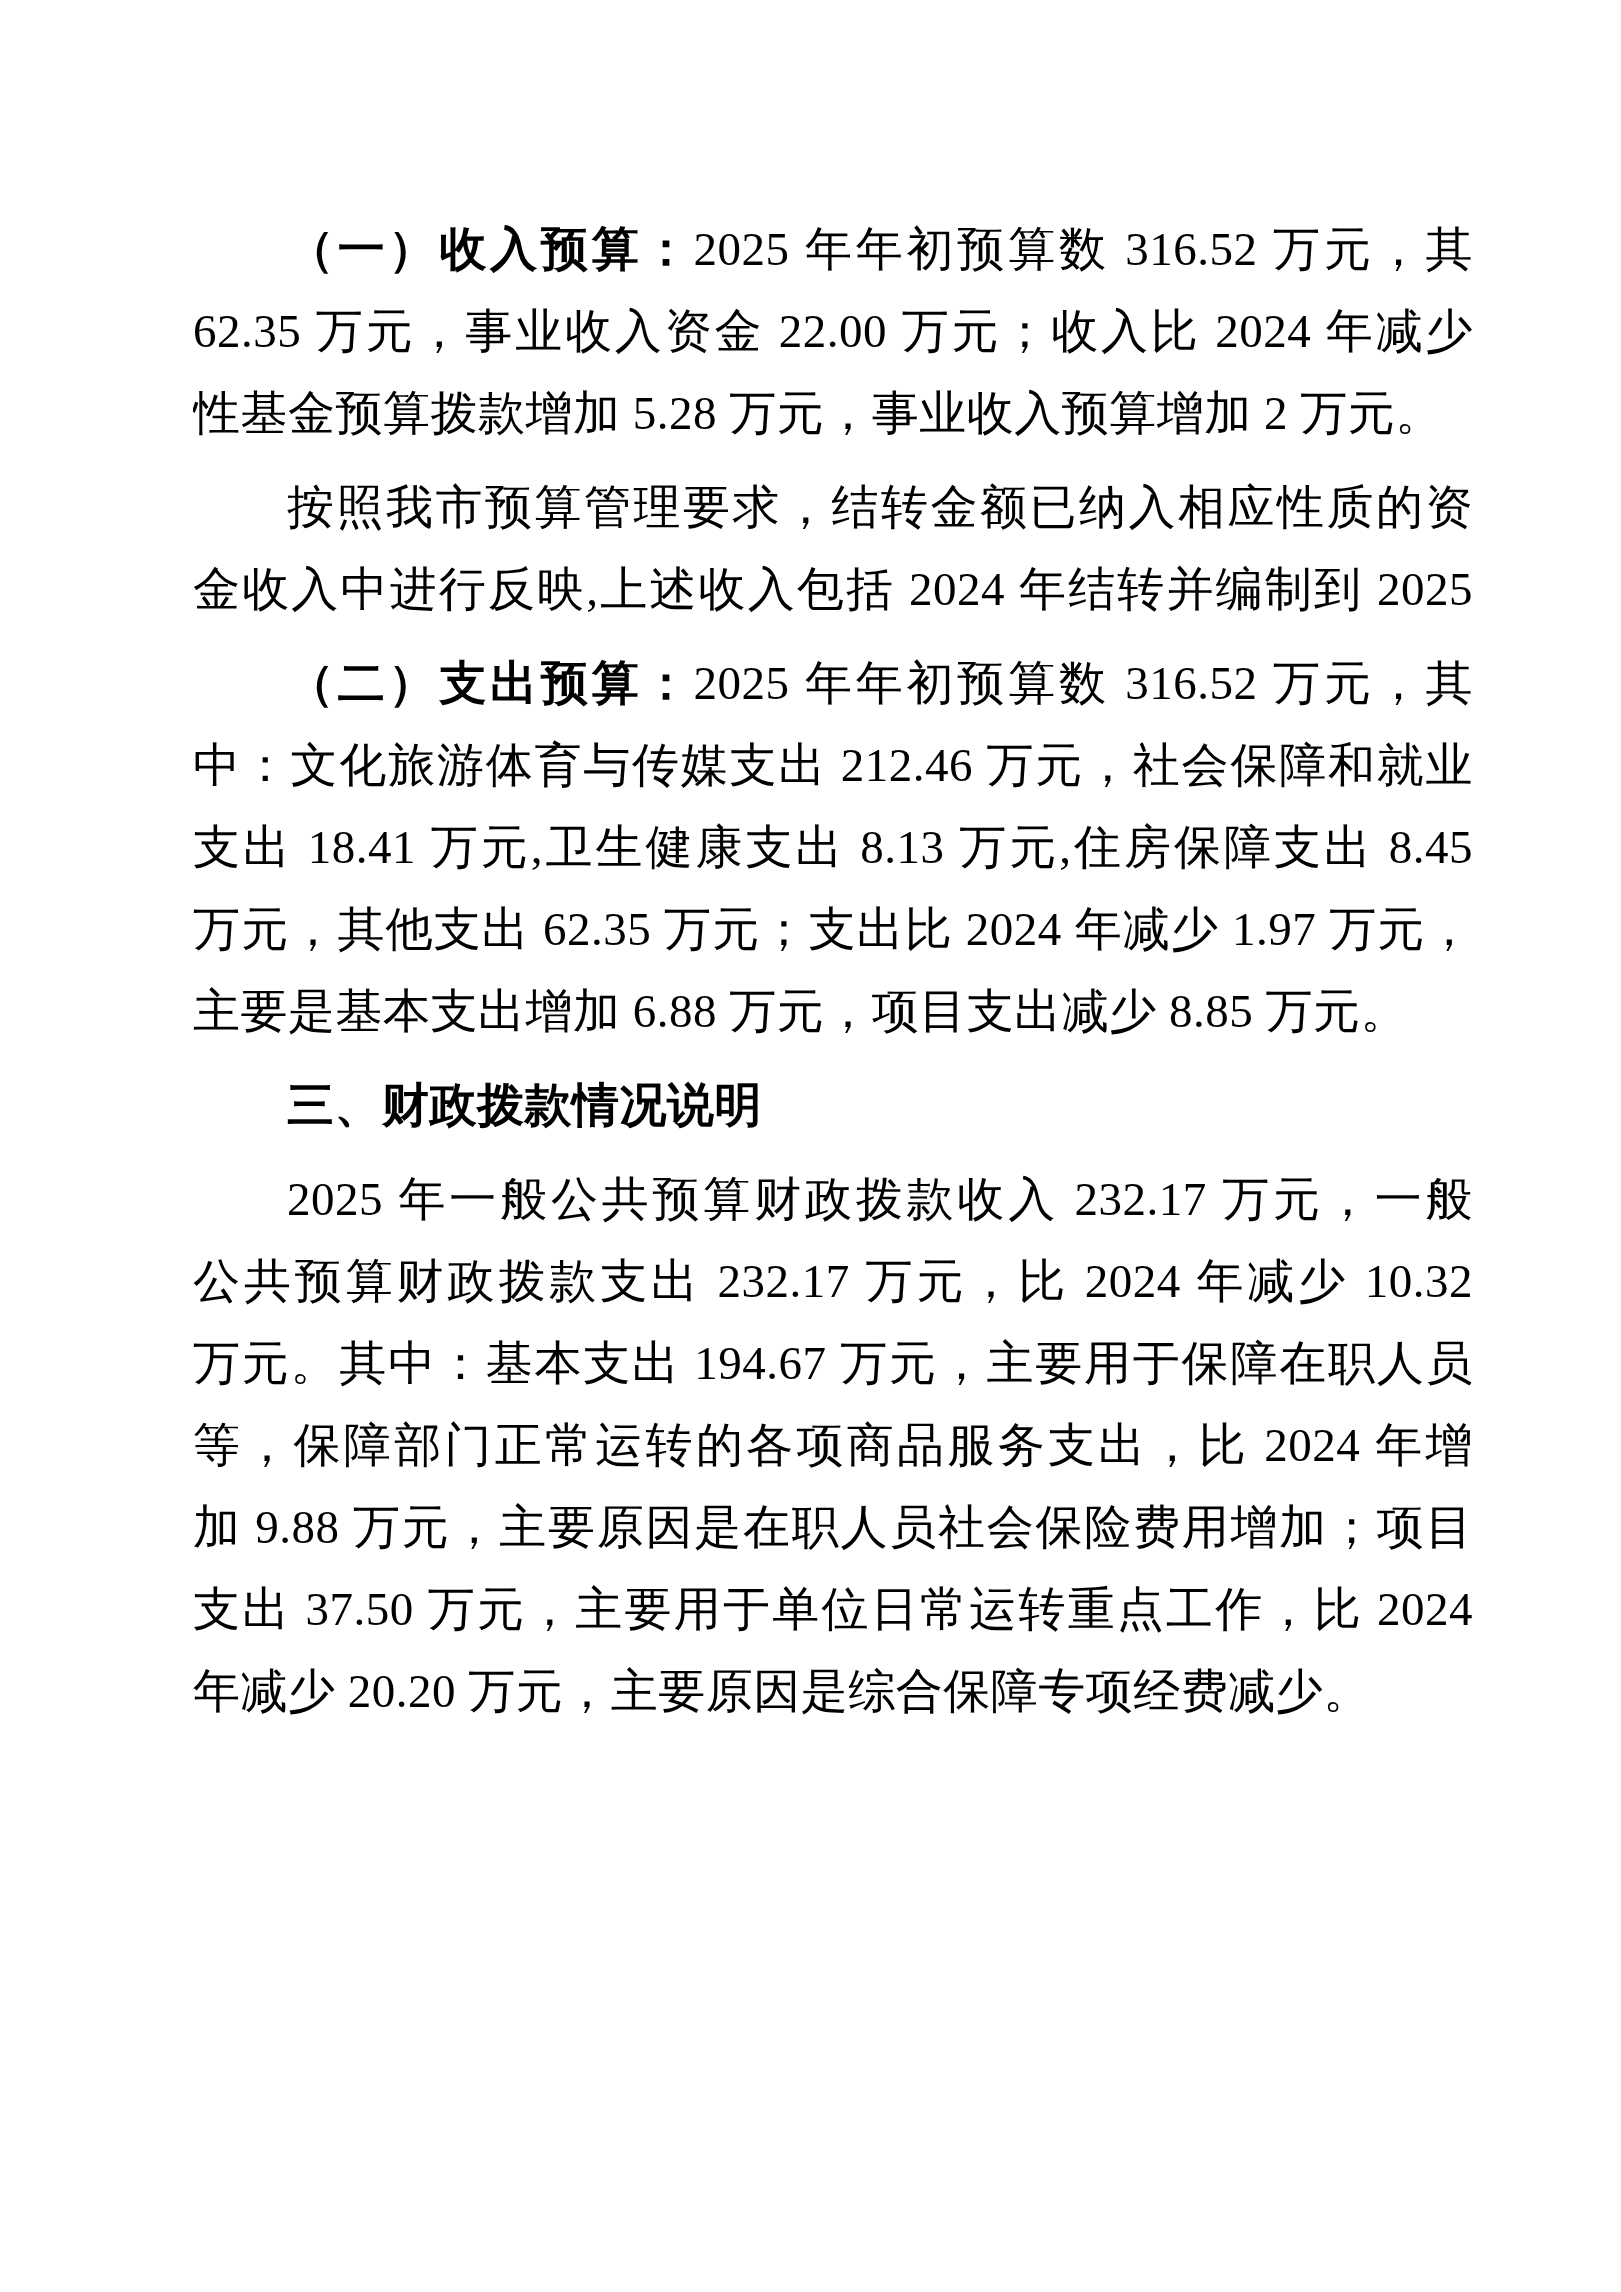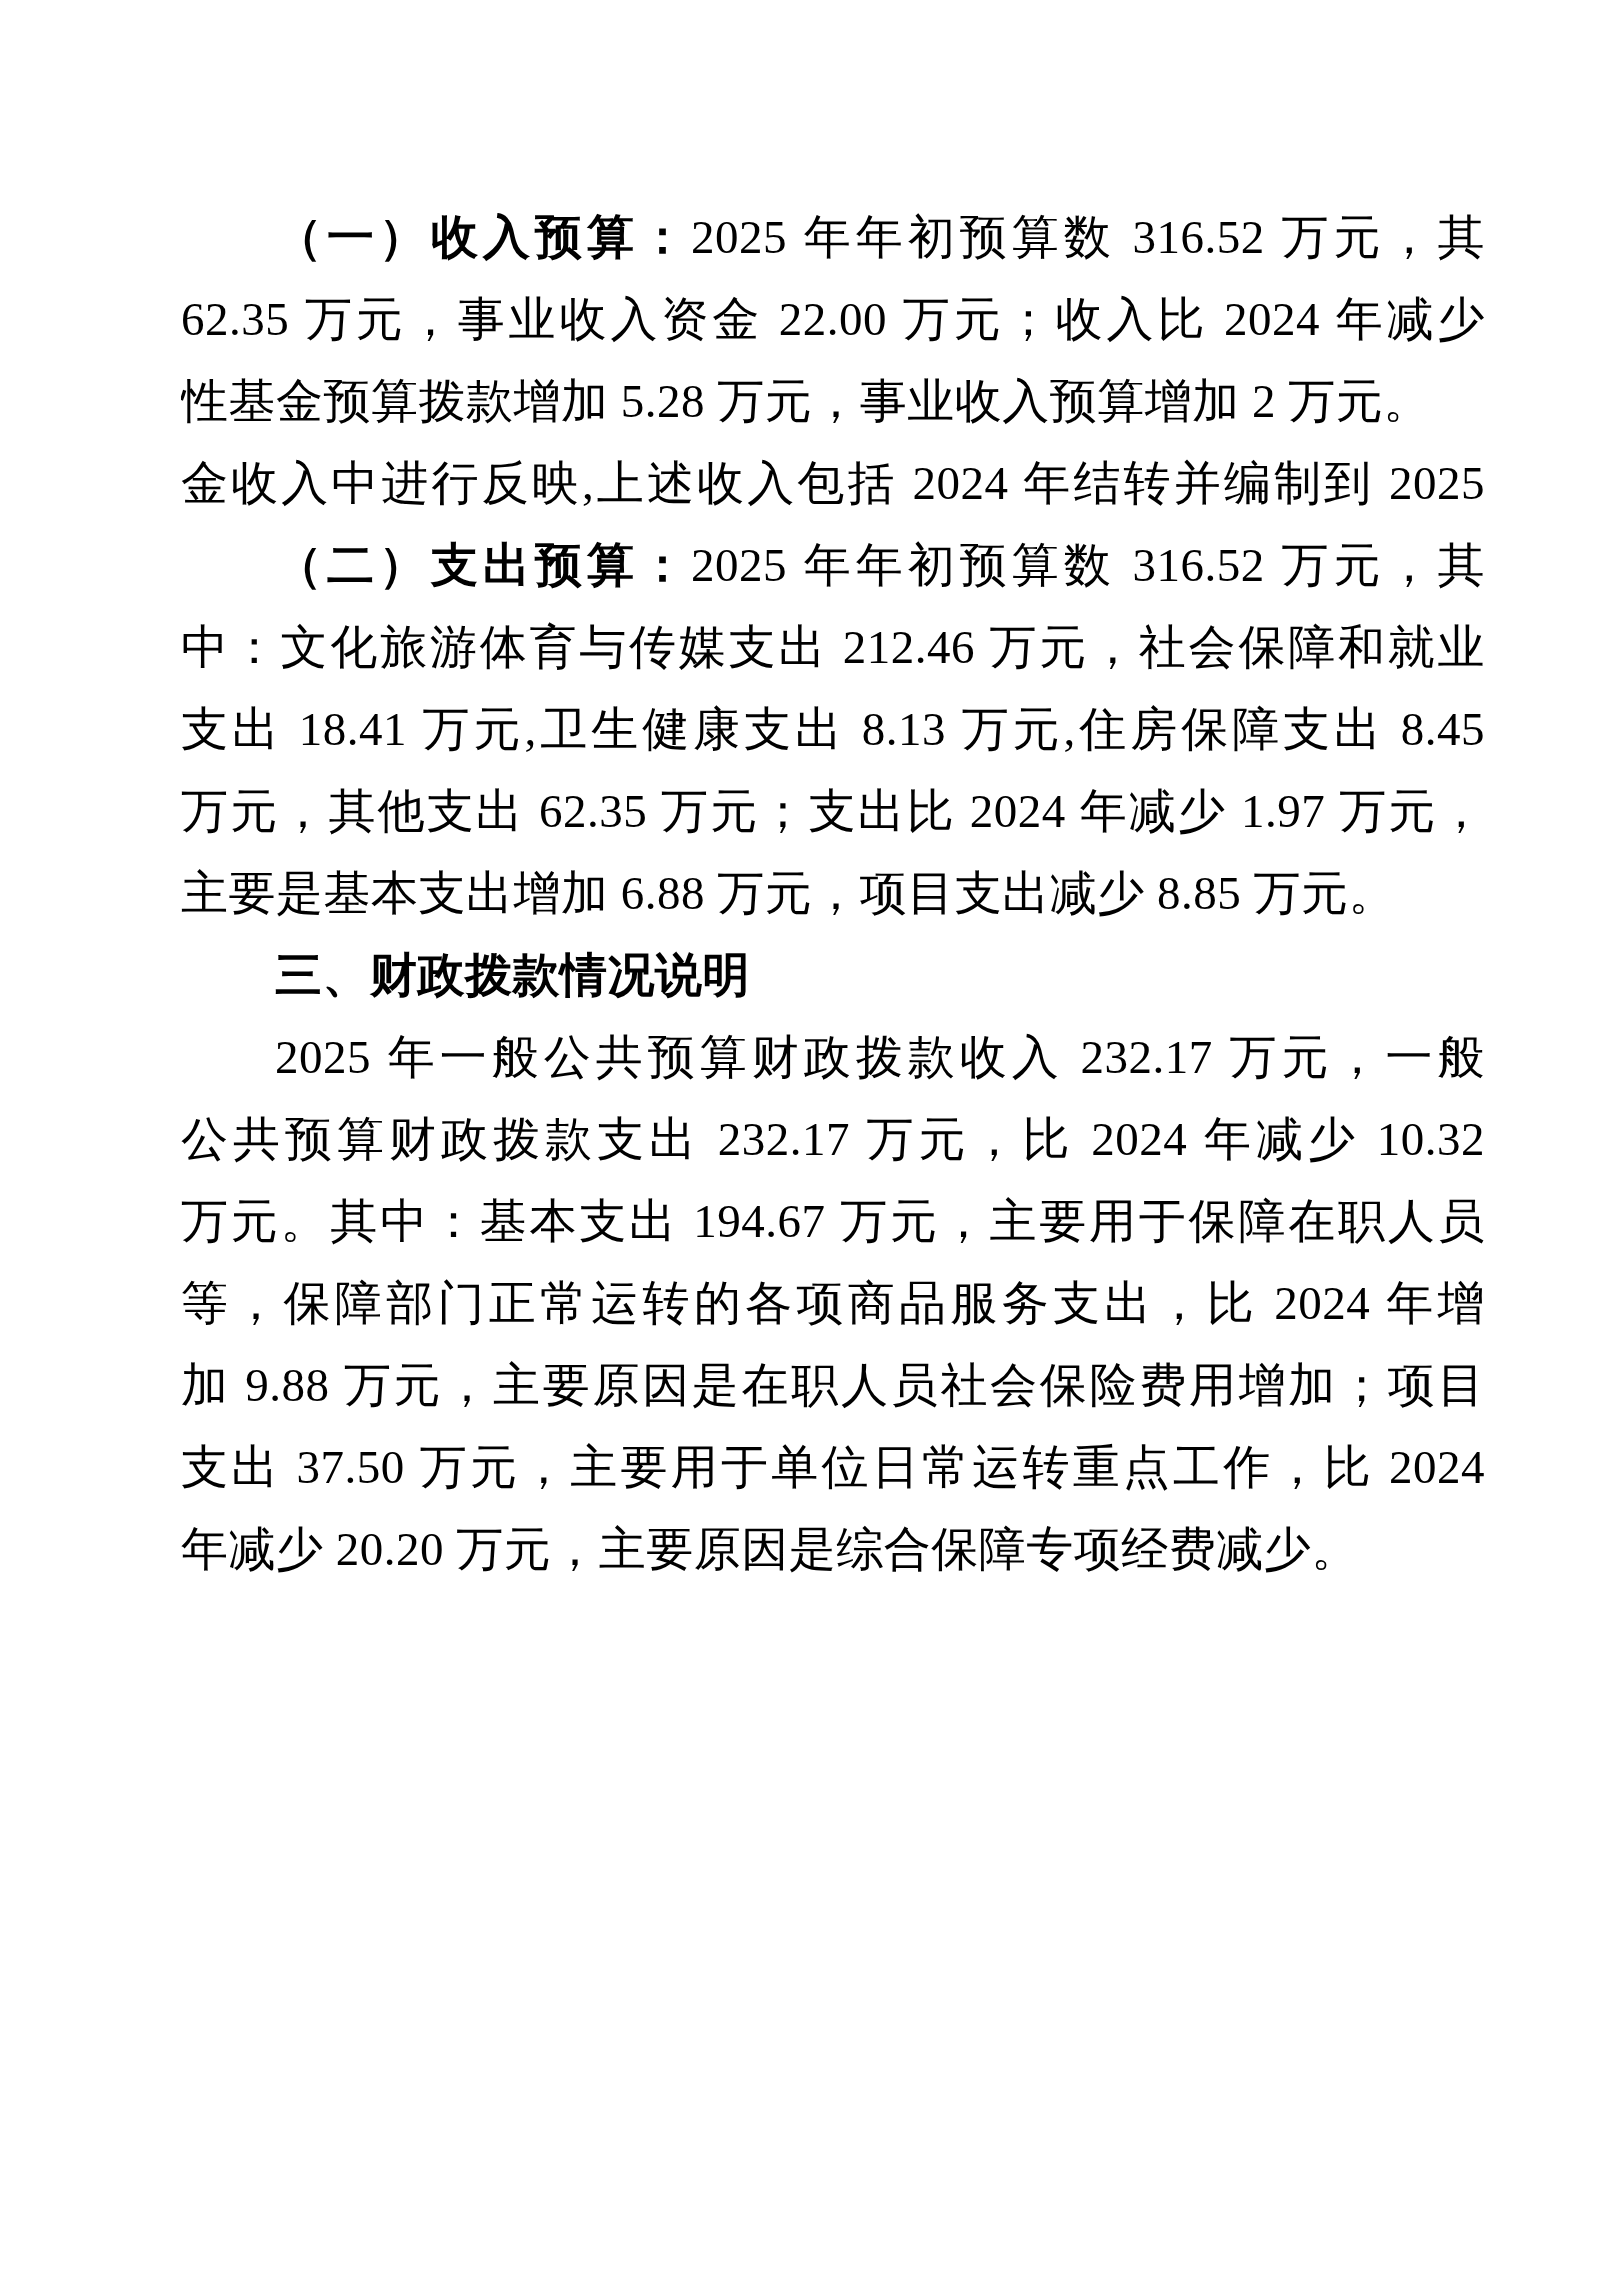--- a/index.html
+++ b/index.html
@@ -15,21 +15,21 @@
     overflow: hidden;
     font-family: "Liberation Serif", serif;
     color: #000000;
   }
   .text-body {
     position: absolute;
     left: 181px;
     top: 196px;
     width: 1304px;
   }
-  .block { margin: 0; padding: 0; }
+  .block { margin: 12px; padding: 0; }
   .line {
     height: 82px;
     line-height: 82px;
     font-size: 47px;
     overflow: hidden;
     text-align: left;
     letter-spacing: 0.5px;
   }
   .line.fill {
     text-align: justify;
@@ -49,20 +49,21 @@
 <body>
 
 <div class="page">
   <div class="text-body">
       <div class="block">
         <div class="line fill indent"><span class="b">（一）收入预算：</span><span class="r">2025 年年初预算数 316.52 万元，其</span></div>
         <div class="line fill"><span class="r">62.35 万元，事业收入资金 22.00 万元；收入比 2024 年减少</span></div>
         <div class="line"><span class="r">性基金预算拨款增加 5.28 万元，事业收入预算增加 2 万元。</span></div>
       </div>
       <div class="block">
+        <div class="line fill indent"><span class="r">按照我市预算管理要求，结转金额已纳入相应性质的资</span></div>
         <div class="line fill"><span class="r">金收入中进行反映,上述收入包括 2024 年结转并编制到 2025</span></div>
       </div>
       <div class="block">
         <div class="line fill indent"><span class="b">（二）支出预算：</span><span class="r">2025 年年初预算数 316.52 万元，其</span></div>
         <div class="line fill"><span class="r">中：文化旅游体育与传媒支出 212.46 万元，社会保障和就业</span></div>
         <div class="line fill"><span class="r">支出 18.41 万元,卫生健康支出 8.13 万元,住房保障支出 8.45</span></div>
         <div class="line fill"><span class="r">万元，其他支出 62.35 万元；支出比 2024 年减少 1.97 万元，</span></div>
         <div class="line"><span class="r">主要是基本支出增加 6.88 万元，项目支出减少 8.85 万元。</span></div>
       </div>
       <div class="block">

